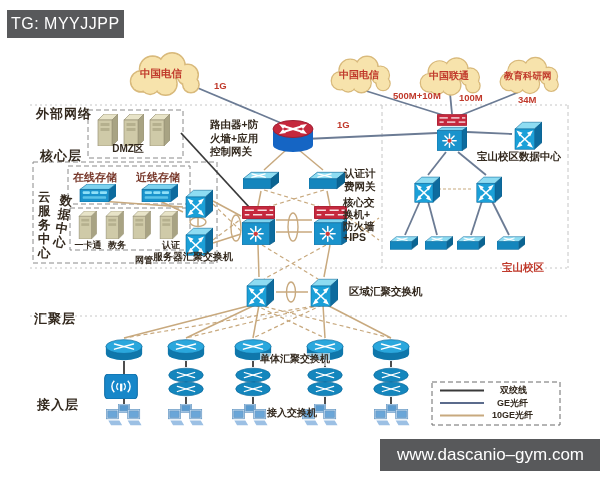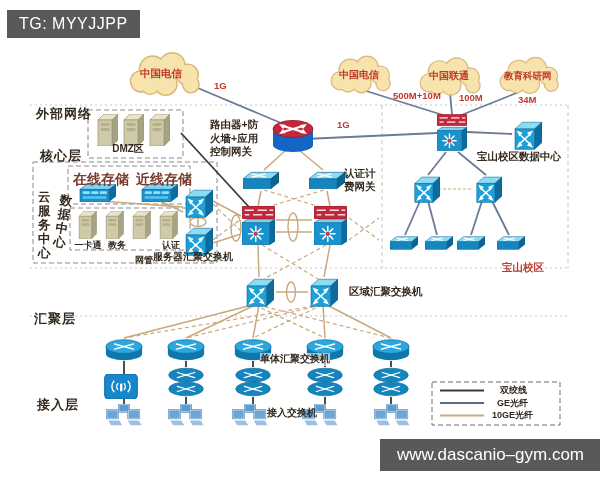--- a/index.html
+++ b/index.html
@@ -1,28 +1,28 @@
 <!DOCTYPE html>
 <html><head>
 <meta charset="utf-8">
 <style>
   html,body{margin:0;padding:0;background:#fff;}
   .stage{position:relative;width:600px;height:480px;background:#ffffff;overflow:hidden;
          font-family:"Liberation Sans", sans-serif;}
   .badge{position:absolute;background:#58595b;color:#fff;display:flex;align-items:center;
-         padding:0 12px;box-sizing:border-box;}
+         padding:0 4px;box-sizing:border-box;}
   #hdr{left:7px;top:10px;height:28px;font-size:16px;letter-spacing:.5px;}
   #ftr{left:380px;top:439px;width:221px;height:32px;font-size:17px;justify-content:center;padding:12px;}
   .lbl{position:absolute;font-weight:bold;color:#33291e;white-space:pre-line;line-height:1.25;}
   .layer{font-size:13px;letter-spacing:1px;margin-top:42px;}
   .ctr{text-align:center;}
   .red{color:#c0392b;}
   .link{font-size:9.5px;color:#c0392b;font-weight:bold;}
   .s10{font-size:10px;} .s105{font-size:10.5px;} .s9{font-size:9px;} .s95{font-size:9.5px;}
-  .storelbl{font-size:14px;color:#7a3b2e;}
+  .storelbl{font-size:11px;color:#7a3b2e;}
   .vert{width:14px;word-break:break-all;line-height:1.12;font-size:12.5px;}
   .tilt{transform:rotate(9deg);transform-origin:top center;}
   svg.diagram{position:absolute;left:0;top:0;}
 </style>
 </head>
 <body>
 
 <div class="stage">
 
   <svg class="diagram" width="600" height="480" viewBox="0 0 600 480">
@@ -354,20 +354,24 @@
   <div class="lbl s9 ctr" style="left:104px;top:240px;width:26px;">教务</div>
   <div class="lbl s9 ctr" style="left:131px;top:255px;width:26px;">网管</div>
   <div class="lbl s9 ctr" style="left:158px;top:240px;width:26px;">认证</div>
 
   <div class="lbl s10" style="left:153px;top:251px;">服务器汇聚交换机</div>
   <div class="lbl s105" style="left:210px;top:118px;line-height:1.3;">路由器+防
 火墙+应用
 控制网关</div>
   <div class="lbl s105" style="left:344px;top:167px;">认证计
 费网关</div>
+  <div class="lbl s105" style="left:343px;top:197px;line-height:1.12;">核心交
+换机+
+防火墙
++IPS</div>
   <div class="lbl s105" style="left:349px;top:285px;">区域汇聚交换机</div>
   <div class="lbl s10" style="left:260px;top:353px;background:rgba(255,255,255,.6);">单体汇聚交换机</div>
   <div class="lbl s10" style="left:267px;top:395px;margin-top:12px;">接入交换机</div>
   <div class="lbl s105" style="left:477px;top:150px;">宝山校区数据中心</div>
   <div class="lbl s105 red" style="left:502px;top:249px;margin-top:12px;">宝山校区</div>
 
   <div class="lbl s105 red" style="left:140px;top:67px;">中国电信</div>
   <div class="lbl s10 red" style="left:339px;top:69px;">中国电信</div>
   <div class="lbl s10 red" style="left:429px;top:70px;">中国联通</div>
   <div class="lbl s95 red" style="left:504px;top:70px;">教育科研网</div>

